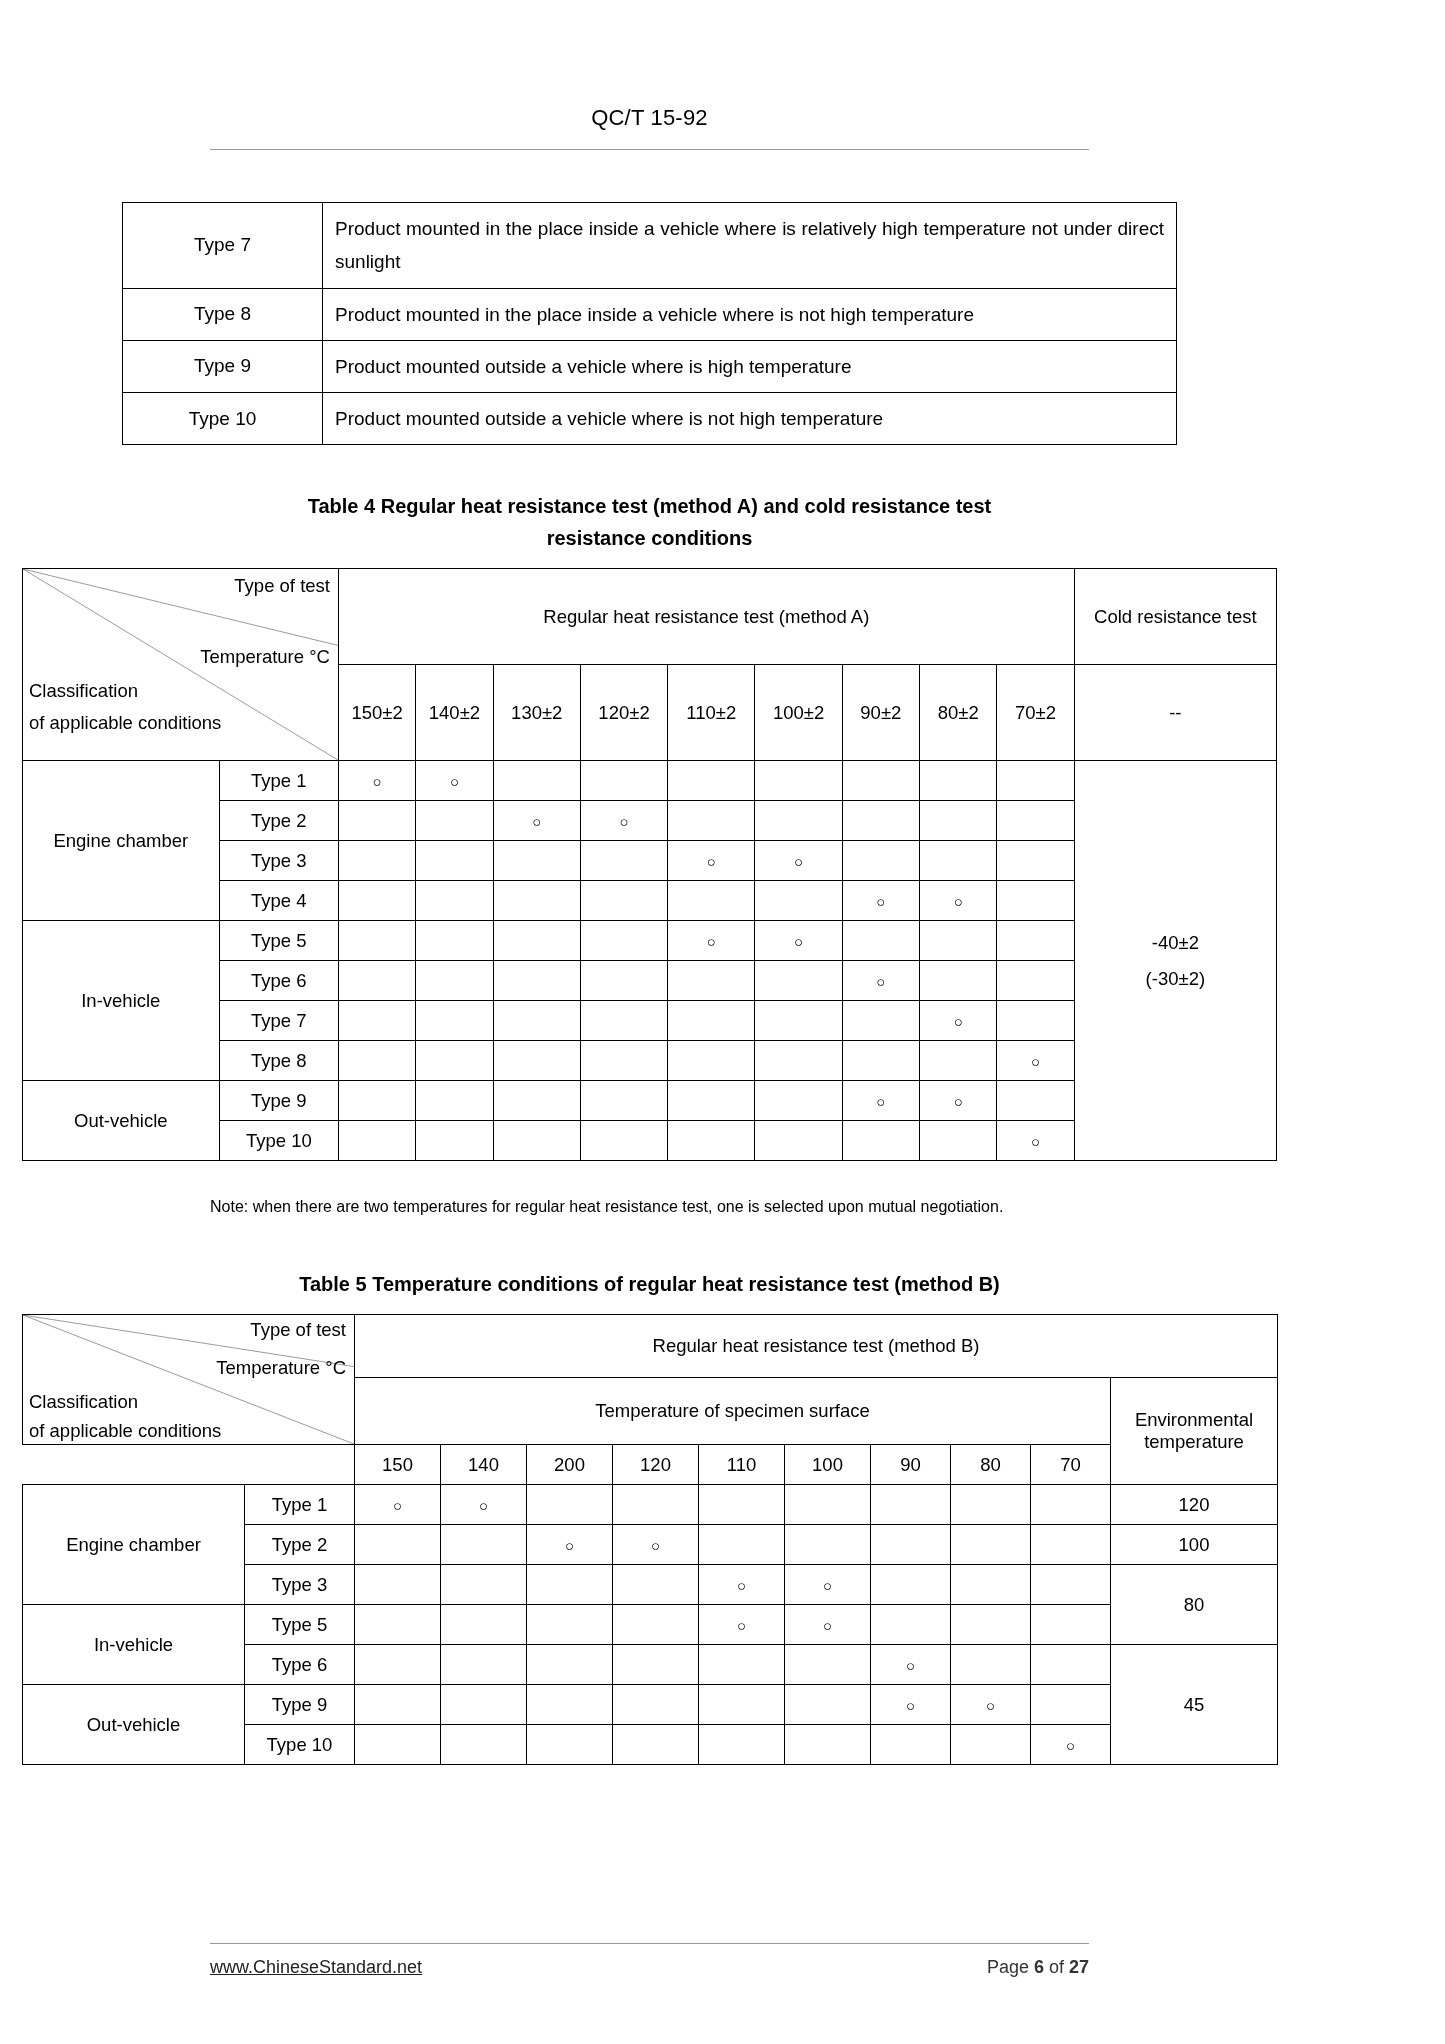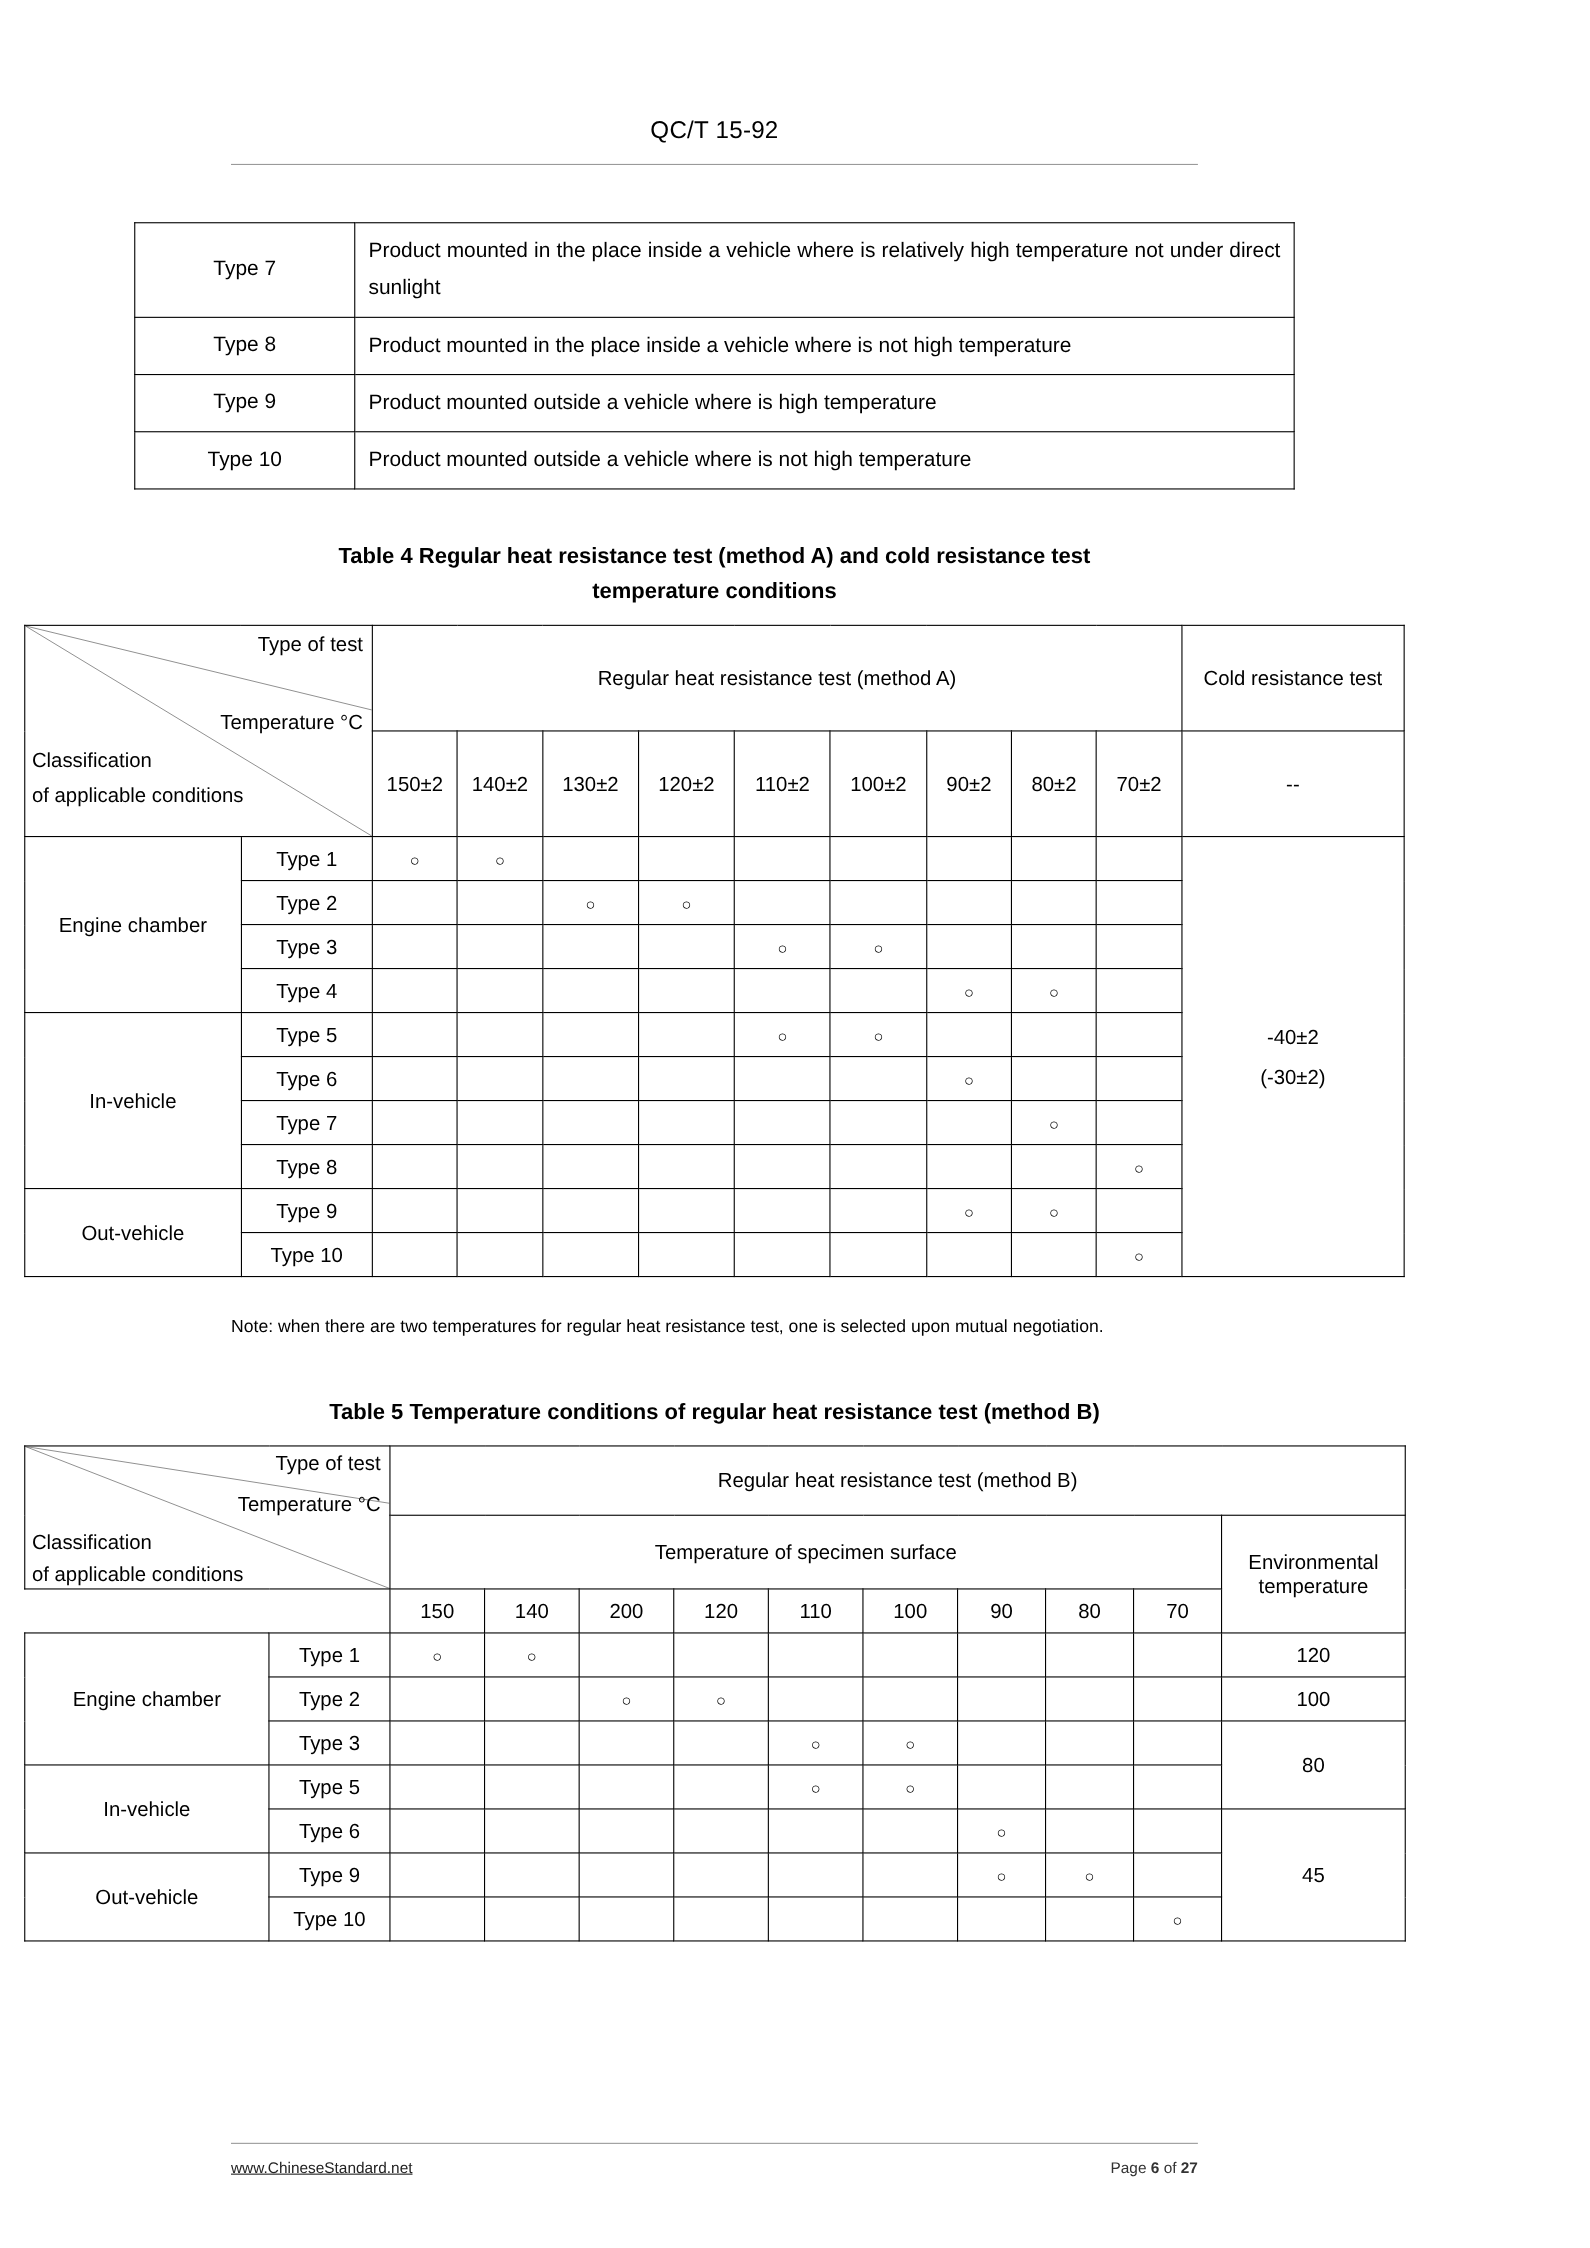--- a/index.html
+++ b/index.html
@@ -167,21 +167,21 @@
     bottom: 66px;
   }
   .footer-rule {
     border-bottom: 1px solid #9a9a9a;
     margin-bottom: 13px;
   }
   .footer-row {
     display: flex;
     justify-content: space-between;
     align-items: center;
-    font-size: 14px;
+    font-size: 18px;
     color: #333;
   }
   .footer-left {
     color: #222;
     text-decoration: underline;
   }
   .footer-right b { font-weight: bold; }
 </style>
 </head>
 <body>
@@ -207,21 +207,21 @@
         </tr>
         <tr>
           <td class="type">Type 10</td>
           <td class="desc">Product mounted outside a vehicle where is not high temperature</td>
         </tr>
       </tbody>
   </table>
 
   <div class="caption cap4">
     <div>Table 4    Regular heat resistance test (method A) and cold resistance test</div>
-    <div>temperature conditions</div>
+    <div>resistance conditions</div>
   </div>
 
   <div class="t4wrap">
     <table class="grid">
       <colgroup>
         <col style="width:178px">
         <col style="width:108px">
         <col style="width:70px">
         <col style="width:70px">
         <col style="width:79px">

